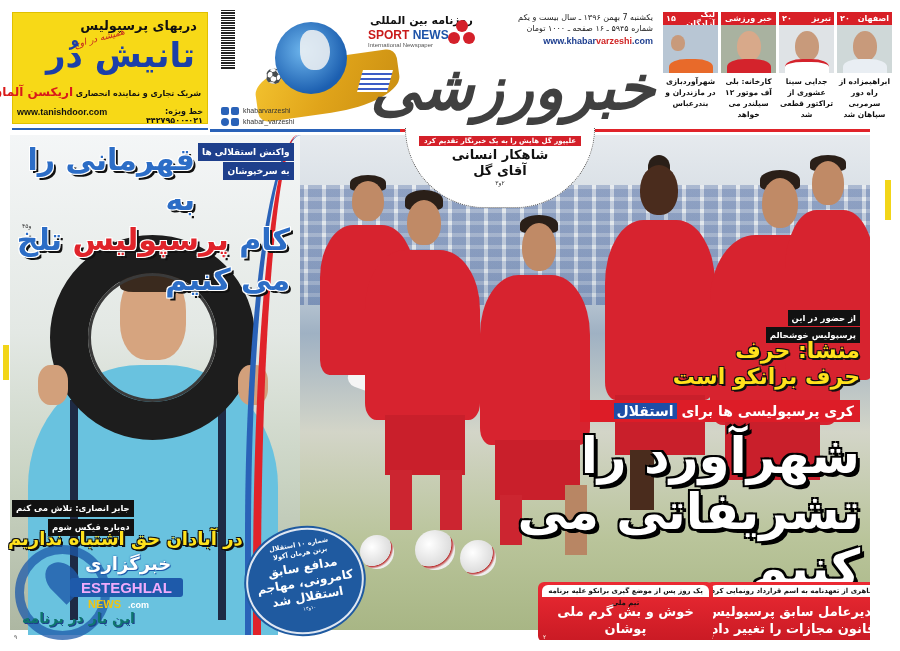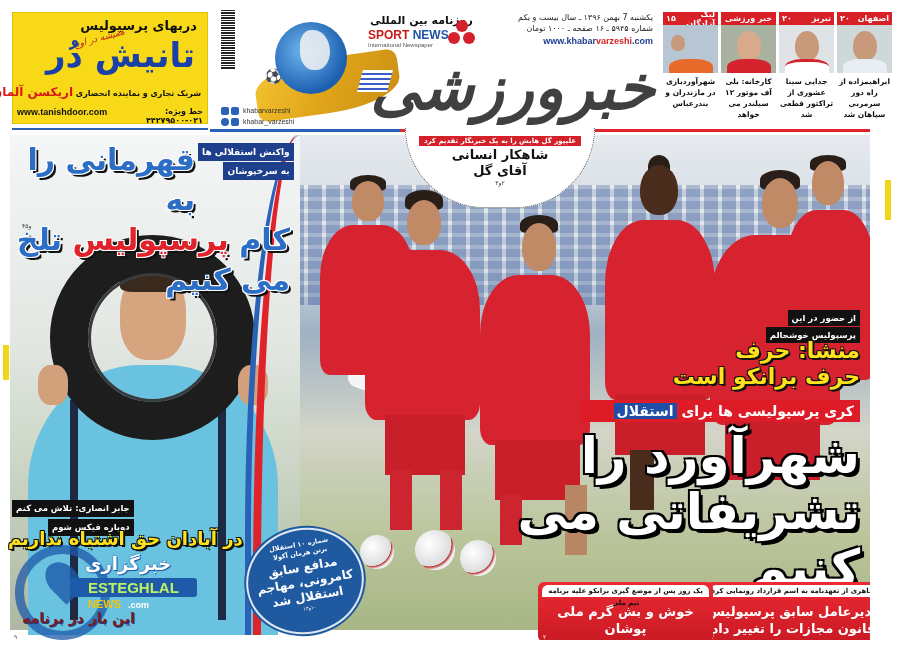--- a/index.html
+++ b/index.html
@@ -107,28 +107,28 @@
   .man-face { position: absolute; left: 120px; top: 270px; width: 66px; height: 90px; border-radius: 45% 45% 40% 40%; background: #d6a47f; }
   .man-hair { position: absolute; left: 120px; top: 266px; width: 66px; height: 26px; border-radius: 50% 50% 20% 20%; background: #3a2a1e; }
   .man-body { position: absolute; left: 28px; top: 365px; width: 250px; height: 270px; background: #69c2df; border-radius: 45% 45% 0 0; }
   .man-stripe { position: absolute; left: 70px; top: 400px; width: 8px; height: 220px; background: #1e2a44; }
   .man-stripe2 { position: absolute; left: 218px; top: 400px; width: 8px; height: 220px; background: #1e2a44; }
   .hand { position: absolute; width: 30px; height: 40px; background: #d2a07b; border-radius: 40%; }
 
   .jaber-tags { position: absolute; left: 12px; top: 498px; line-height: 15px; }
   .abadan-title { position: absolute; left: 8px; top: 528px; font-size: 18px; font-weight: bold; color: #ffe21c;
     text-shadow: -1px -1px 0 #111, 1px -1px 0 #111, -1px 1px 0 #111, 1px 1px 0 #111, 2px 2px 0 #111; }
-  .left-bottom-title { position: absolute; left: 22px; top: 610px; font-size: 14px; font-weight: bold; color: #7f1d1d; text-shadow: 1px 1px 0 #1e3f8c; }
+  .left-bottom-title { position: absolute; left: 22px; top: 610px; font-size: 14px; font-weight: bold; color: #0f766e; text-shadow: 1px 1px 0 #1e3f8c; }
   .left-page2 { position: absolute; left: 14px; top: 633px; font-size: 6px; color: #555; }
 
   
   .wm-circle { position: absolute; left: 15px; top: 545px; width: 95px; height: 95px; border-radius: 50%; border: 9px solid rgba(30,90,170,.75); }
   .wm-pin { position: absolute; left: 48px; top: 560px; width: 30px; height: 40px; background: rgba(30,90,170,.8); border-radius: 50% 50% 50% 0; transform: rotate(-45deg); }
   .wm-fa { position: absolute; left: 85px; top: 553px; font-size: 18px; font-weight: bold; color: #fff; text-shadow: 0 0 2px #1e5aaa, 1px 1px 0 #1e5aaa; }
-  .wm-esteghlal { position: absolute; left: 70px; top: 578px; background: #1e5aaa; color: #bef264; font-family: "Liberation Sans", sans-serif; font-weight: bold; font-size: 15px; padding: 1px 18px; border-radius: 3px; }
+  .wm-esteghlal { position: absolute; left: 70px; top: 578px; background: #1e5aaa; color: #f0abfc; font-family: "Liberation Sans", sans-serif; font-weight: bold; font-size: 15px; padding: 1px 11px; border-radius: 3px; }
   .wm-news { position: absolute; left: 88px; top: 598px; font-family: "Liberation Sans", sans-serif; font-size: 11px; font-weight: bold; color: #f2c40f; }
   .wm-com { position: absolute; left: 128px; top: 600px; font-family: "Liberation Sans", sans-serif; font-size: 9px; font-weight: bold; color: #fff; }
 
   
   .blue-badge { position: absolute; left: 246px; top: 528px; width: 118px; height: 106px; border-radius: 50%; background: #1f5aa0; border: 2px solid #dfe7f2; box-shadow: 0 0 0 2px #1f5aa0; text-align: center; color: #fff; transform: rotate(-10deg); }
   .badge-kicker { font-size: 6.5px; font-weight: bold; padding-top: 10px; line-height: 9px; }
   .badge-title { font-size: 12px; font-weight: bold; line-height: 15px; padding-top: 2px; }
   .badge-page { font-size: 5px; }
 
   

